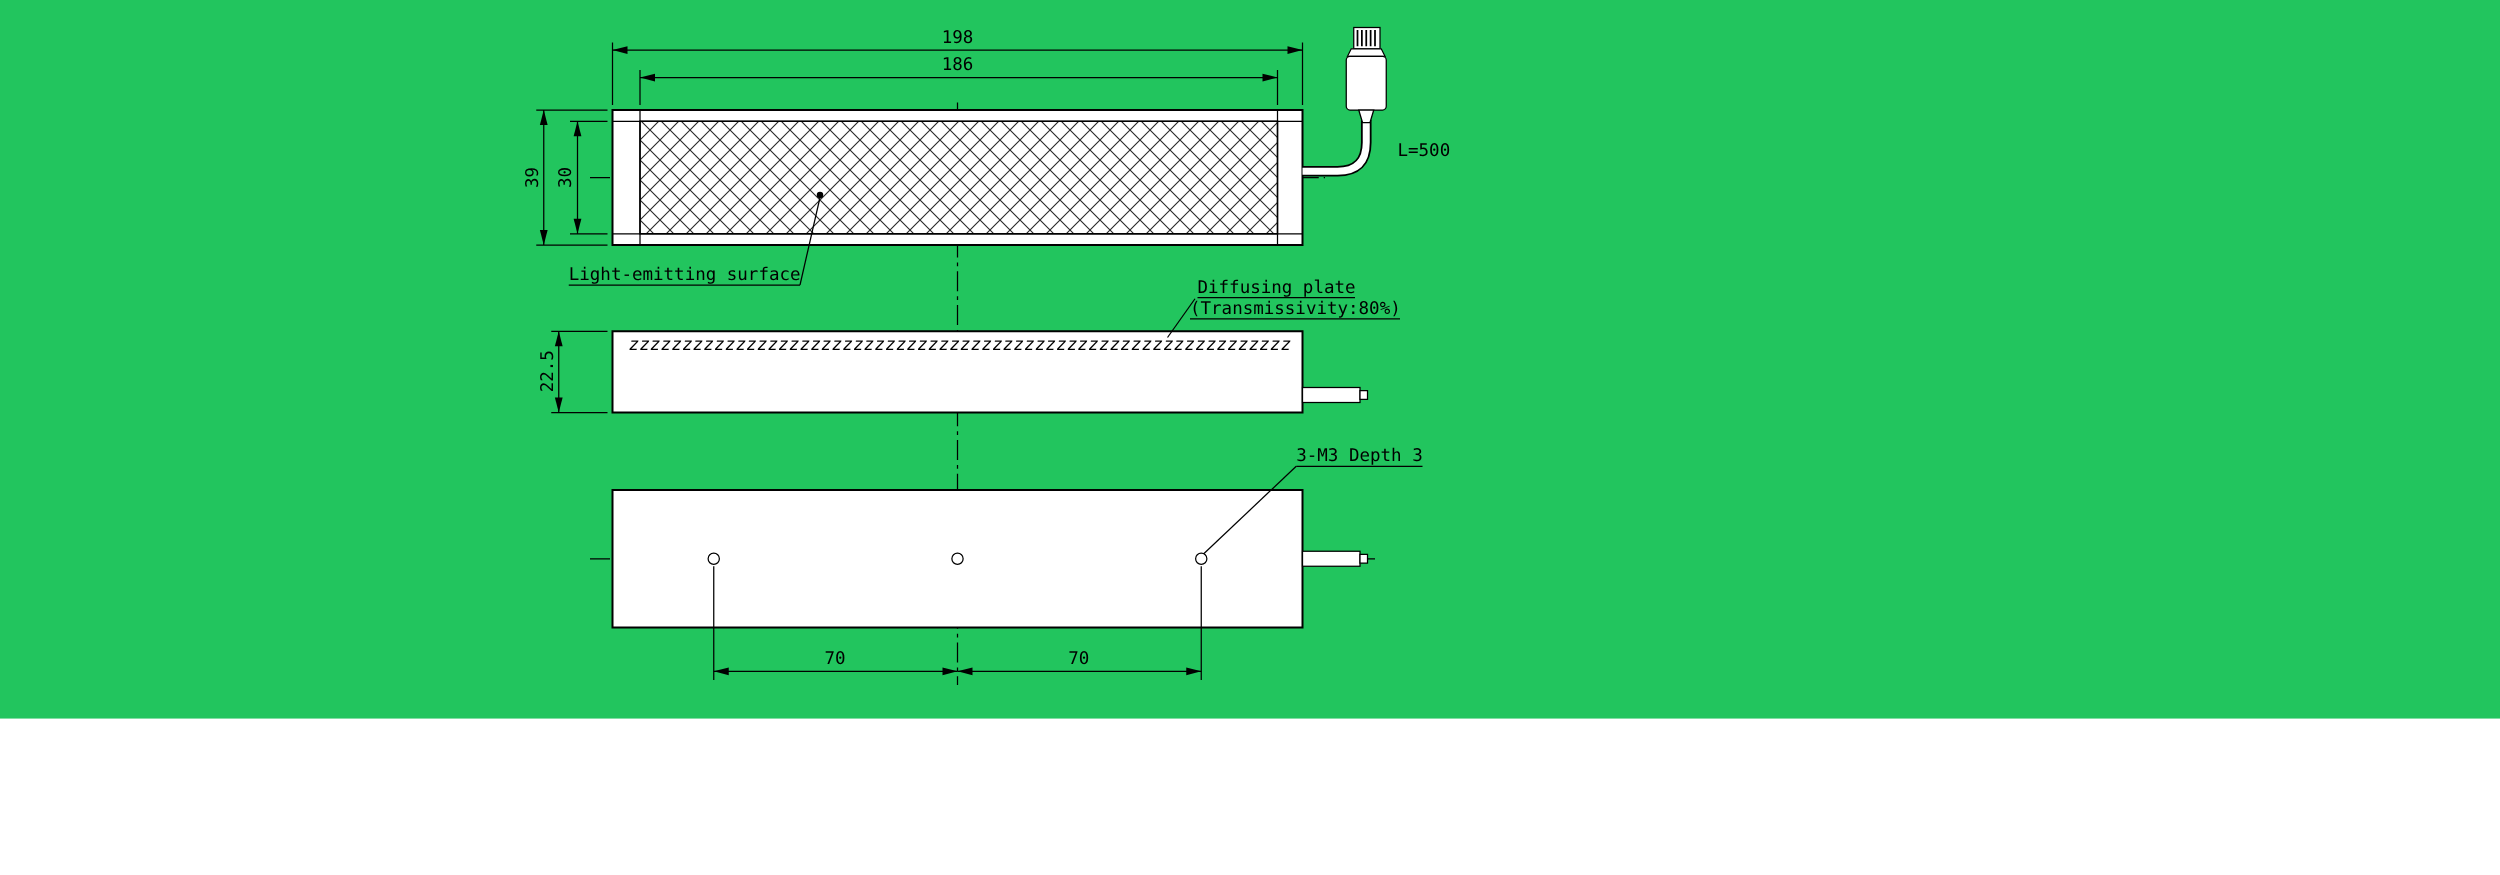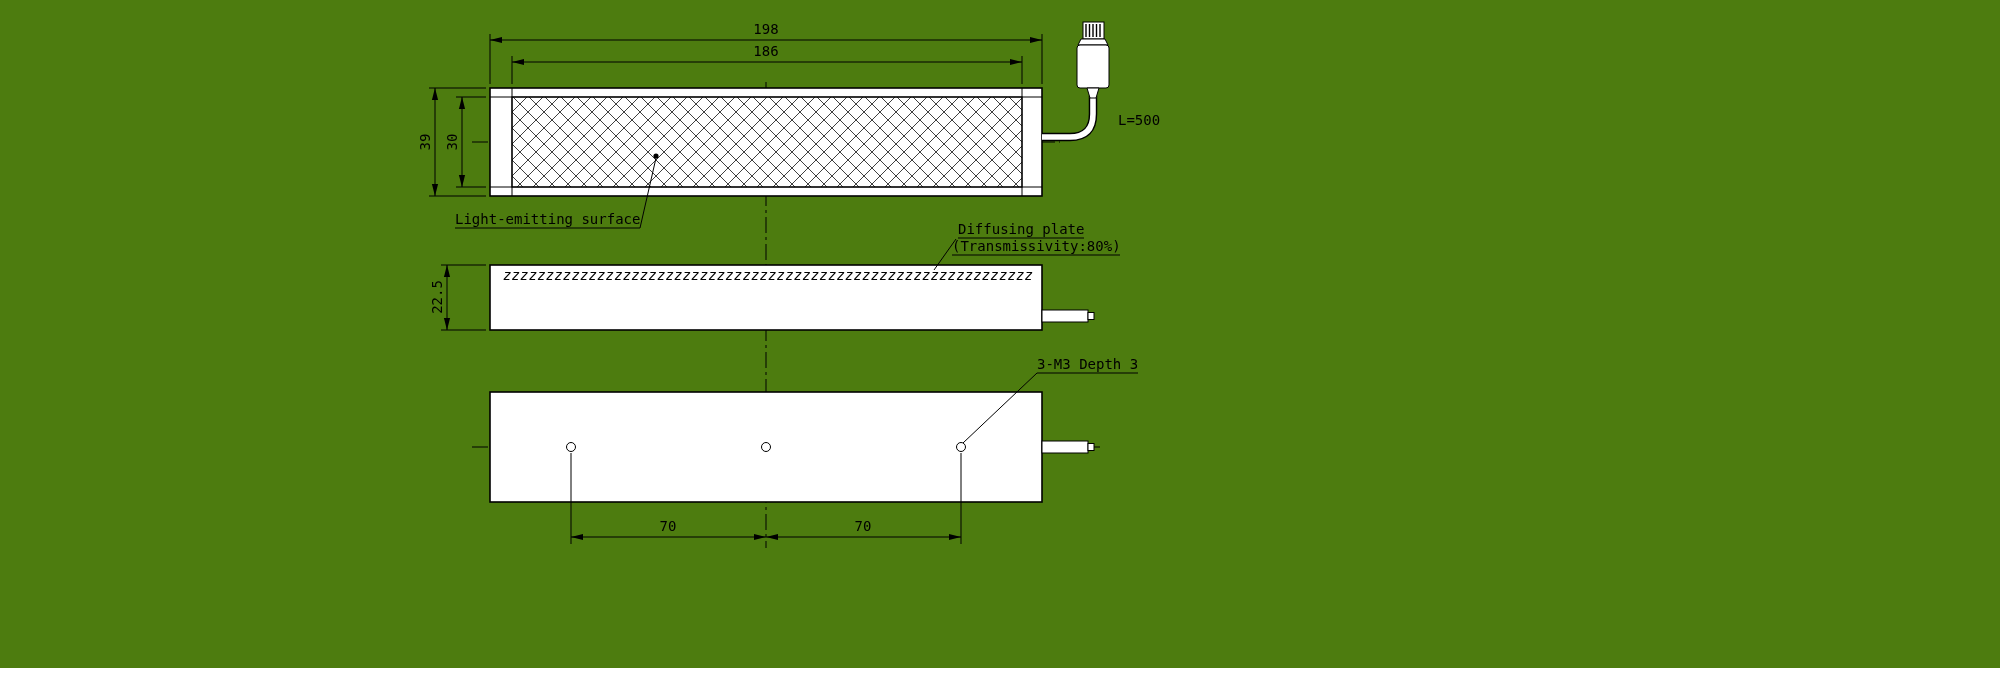--- a/index.html
+++ b/index.html
@@ -1,19 +1,19 @@
 <!DOCTYPE html>
 <html><head>
 <meta charset="utf-8">
 <style>
   html,body{margin:0;padding:0;background:#ffffff;}
   .canvas{
     position:relative;
-    width:2000px;height:668px;
-    background:#4d7c0f;
+    width:2000px;height:575px;
+    background:#22c55e;
     font-family:"DejaVu Sans Mono","Liberation Mono",monospace;
     overflow:hidden;
   }
   svg{position:absolute;left:0;top:0;}
   text{
     fill:#000000;
     font-family:"DejaVu Sans Mono","Liberation Mono",monospace;
     font-size:14px;
   }
   .thick{stroke:#000;stroke-width:1.6;fill:none;}

